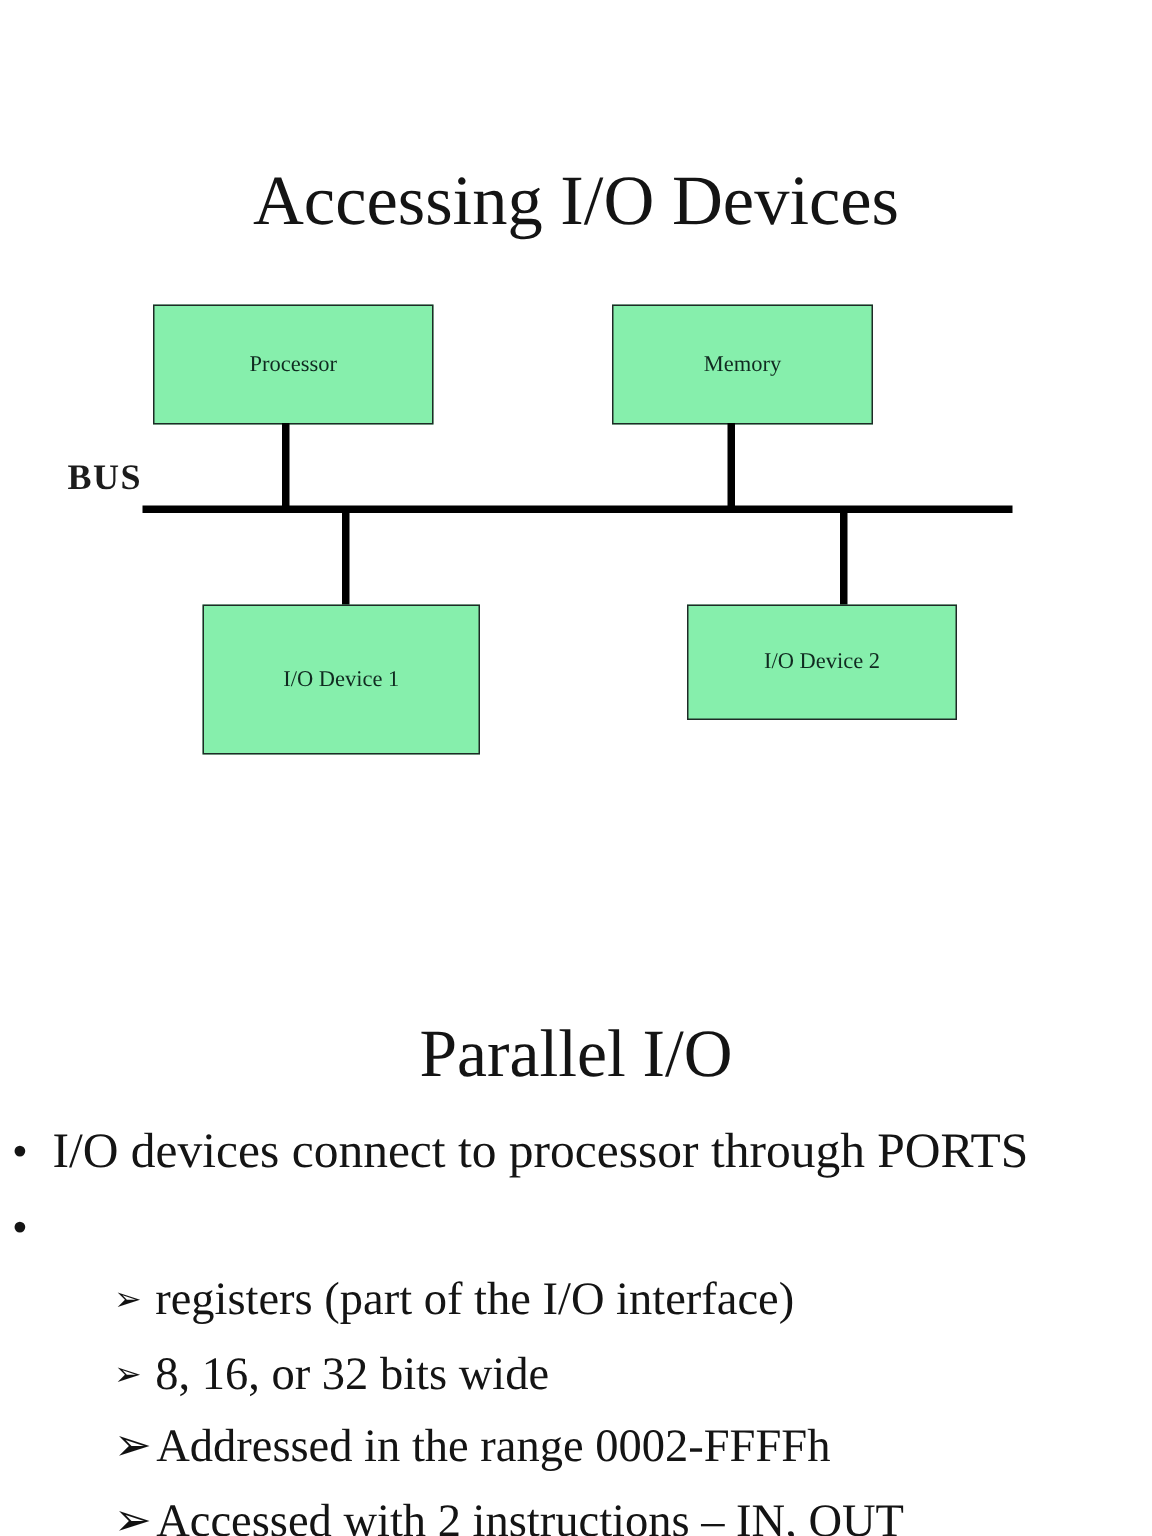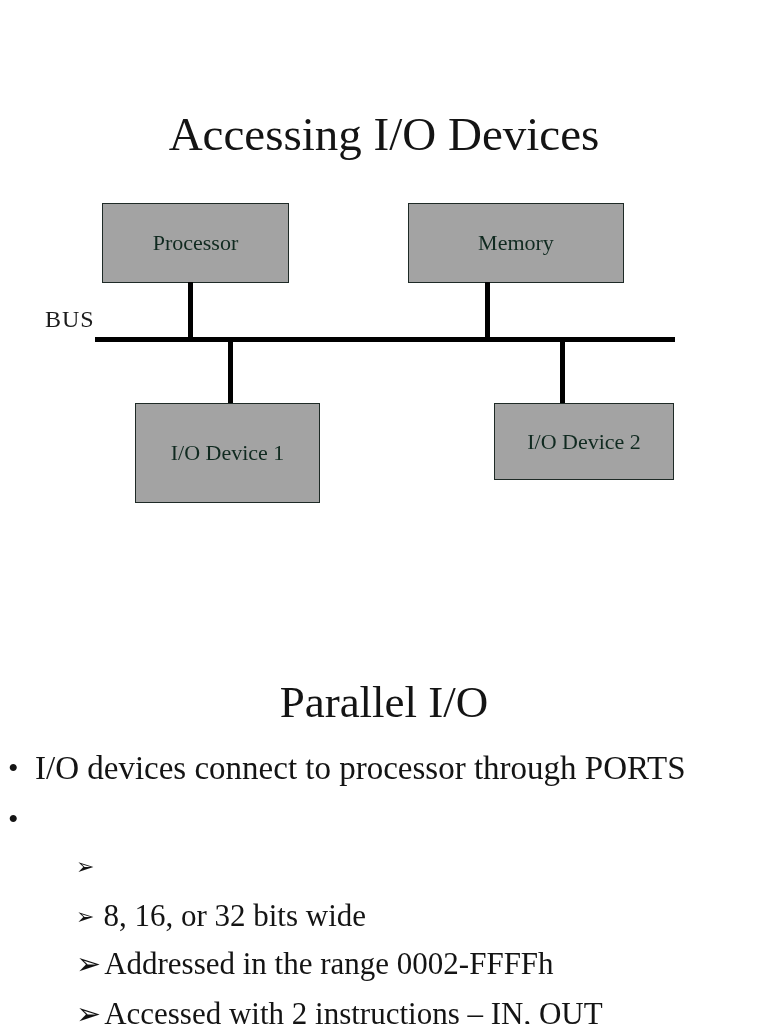--- a/index.html
+++ b/index.html
@@ -22,46 +22,47 @@
     left: 0; right: 0;
     text-align: center;
     font-size: 47px;
     font-weight: 400;
     color: #141414;
     white-space: nowrap;
   }
   #title1 { top: 76px; }
 
   .diag-box {
-    background: #a3a3a3;
+    background: #86efac;
     border: 1px solid #1e2a26;
     display: flex;
     align-items: center;
     justify-content: center;
-    font-size: 22px;
+    font-size: 15px;
     color: #102a20;
     box-sizing: border-box;
   }
   #box-processor { left: 102px; top: 203px; width: 187px; height: 80px; }
-  #box-memory    { left: 408px; top: 203px; width: 216px; height: 80px; }
+  #box-memory    { left: 408px; top: 203px; width: 174px; height: 80px; }
   #box-io1       { left: 135px; top: 403px; width: 185px; height: 100px; }
-  #box-io2       { left: 494px; top: 403px; width: 180px; height: 77px; }
+  #box-io2       { left: 458px; top: 403px; width: 180px; height: 77px; }
 
   .line { background: #000000; }
   #bus-line        { left: 95px;  top: 337px; width: 580px; height: 5px; }
   #conn-processor  { left: 188px; top: 282px; width: 5px;  height: 56px; }
   #conn-memory     { left: 485px; top: 282px; width: 5px;  height: 56px; }
   #conn-io1        { left: 228px; top: 341px; width: 5px;  height: 63px; }
   #conn-io2        { left: 560px; top: 341px; width: 5px;  height: 63px; }
 
   #bus-label {
     left: 45px; top: 306px;
     font-size: 24px;
     color: #1c1c1c;
     letter-spacing: 1px;
+    font-weight: bold;
   }
 
   
   #title2 { top: 646px; font-size: 45px; }
 
   .bullet-row {
     left: 0;
     width: 760px;
     display: flex;
     align-items: flex-start;
@@ -139,20 +140,21 @@
     <span class="bullet-dot">•</span>
     <span>I/O devices connect to processor through PORTS</span>
   </div>
 
   <div class="abs bullet-row" id="bullet-2">
     <span class="bullet-dot">•</span>
   </div>
 
   <div class="abs sub-row" id="sub-1">
     <span class="sub-marker small">➢</span>
+    <span>registers (part of the I/O interface)</span>
   </div>
 
   <div class="abs sub-row" id="sub-2">
     <span class="sub-marker small">➢</span>
     <span>8, 16, or 32 bits wide</span>
   </div>
 
   <div class="abs sub-row" id="sub-3">
     <span class="sub-marker large">➢</span>
     <span>Addressed in the range 0002-FFFFh</span>

